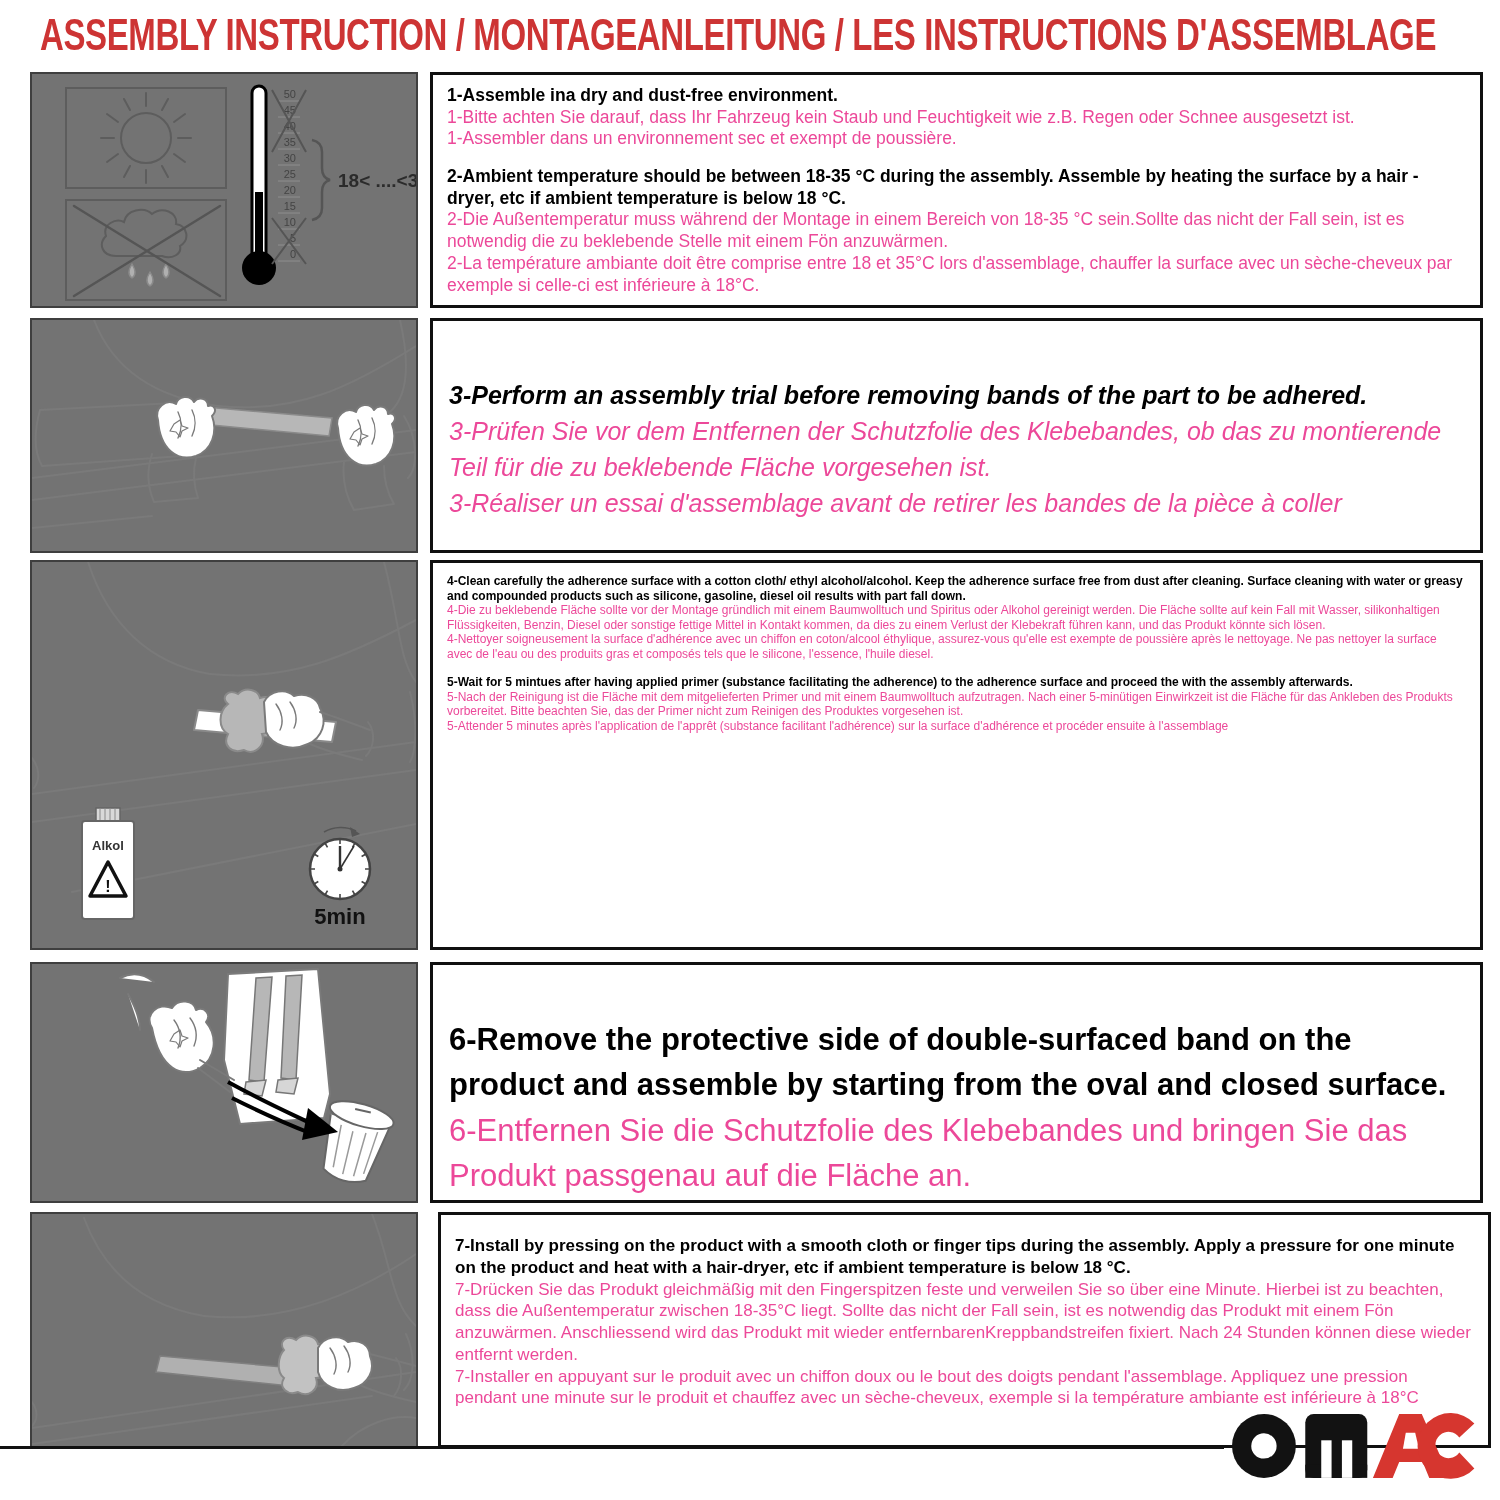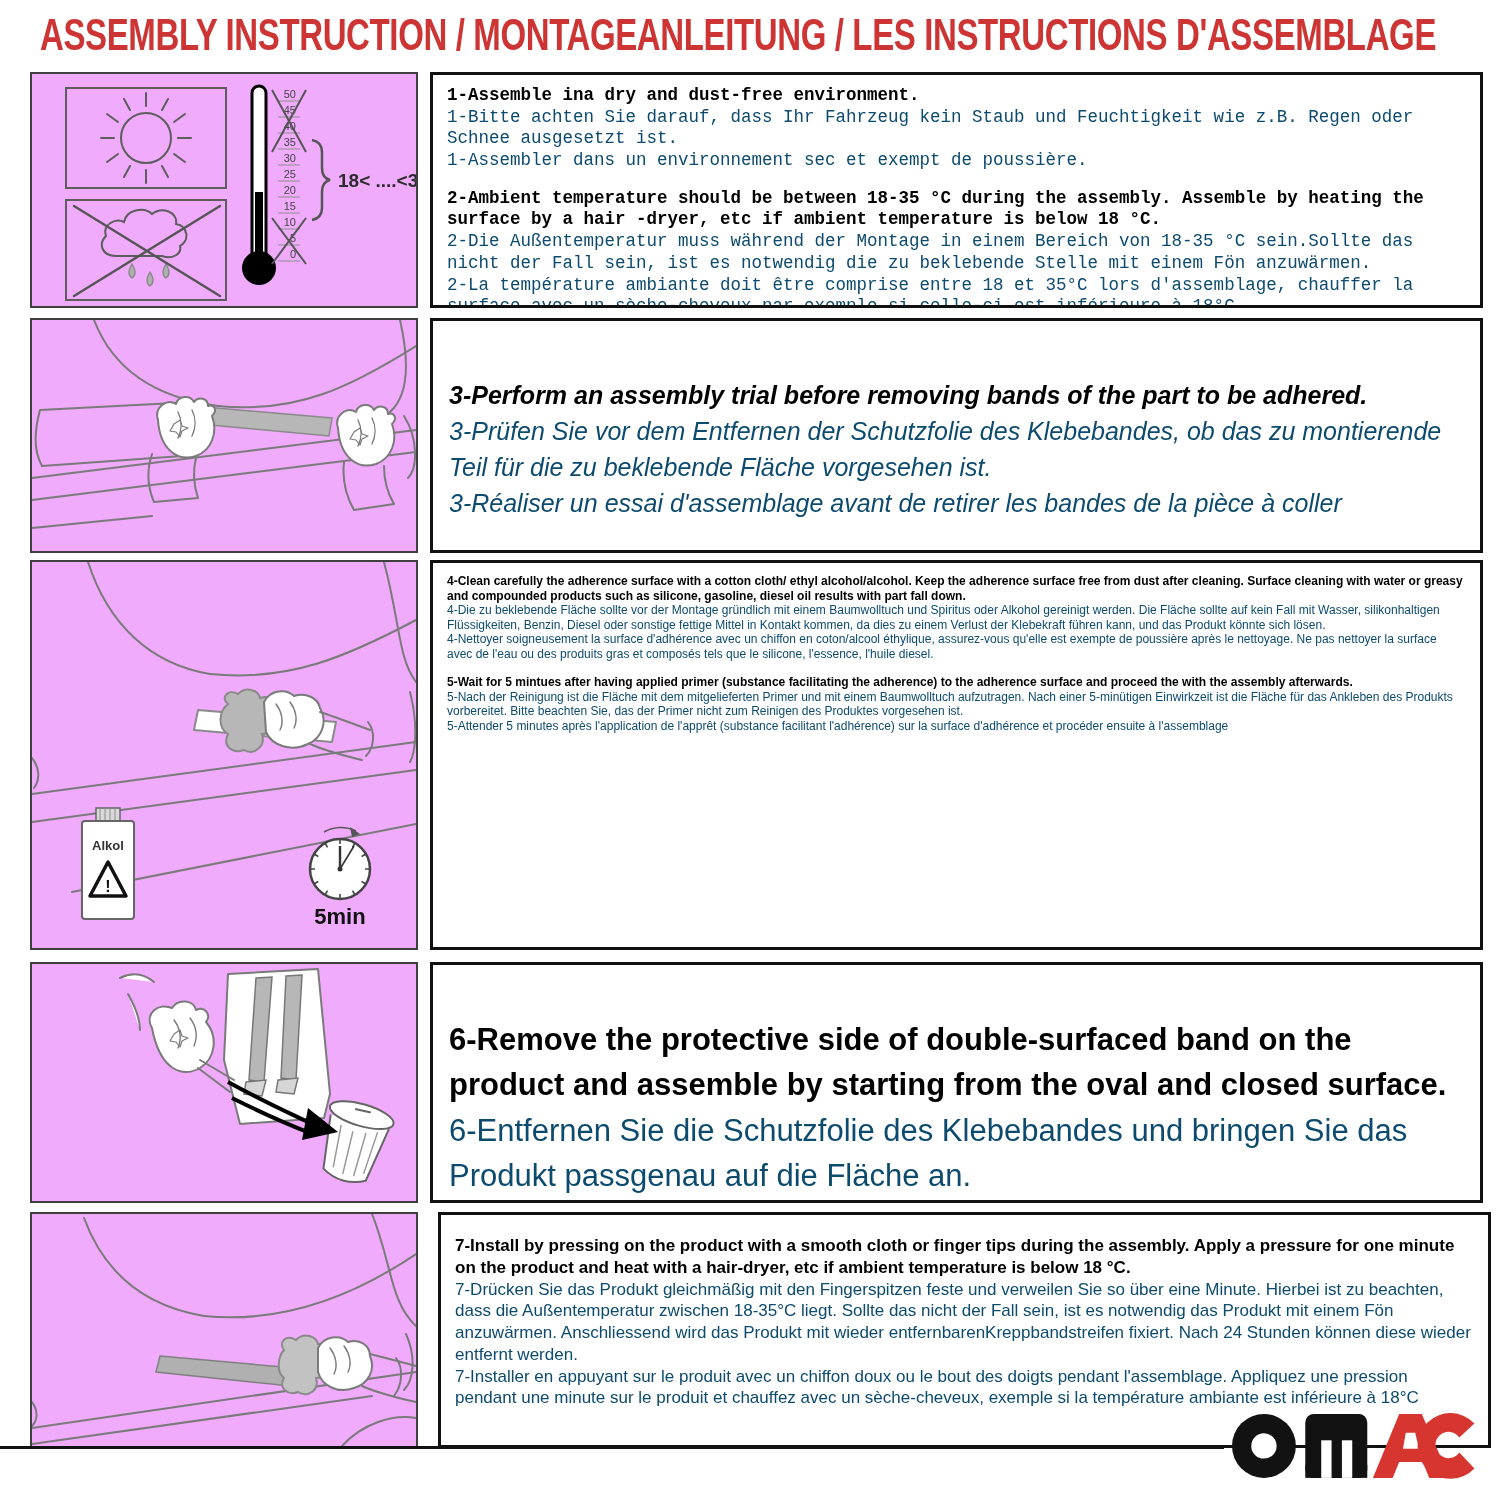--- a/index.html
+++ b/index.html
@@ -3,28 +3,28 @@
 <meta charset="utf-8">
 <style>
   html,body{margin:0;padding:0;background:#ffffff;}
   .page{position:relative;width:1500px;height:1500px;background:#fff;overflow:hidden;
         font-family:"Liberation Sans", sans-serif;color:#1c1c1c;}
   .title{position:absolute;left:40px;top:10px;white-space:nowrap;
          font-size:44px;font-weight:800;letter-spacing:-0.5px;color:#cd3434;
          transform:scaleX(0.75);transform-origin:left center;}
   .row{position:absolute;left:0;width:1500px;}
   .illus{position:absolute;left:30px;width:388px;top:0;bottom:0;
-         border:2px solid #3f3f3f;background:#f0abfc;box-sizing:border-box;}
+         border:2px solid #3f3f3f;background:#737373;box-sizing:border-box;}
   .illus svg{display:block;width:100%;height:100%;}
   .txt{position:absolute;left:430px;width:1053px;top:0;bottom:0;
        border:3px solid #101010;background:#fff;box-sizing:border-box;overflow:hidden;}
-  .p{margin:0;color:#0c4a6e;}
+  .p{margin:0;color:#ec4899;}
   .b{font-weight:700;color:#000;}
   .g{margin-top:16px;}
-  .r1 .txt{padding:10px 16px 0 14px;font-size:17.5px;line-height:1.24;font-family:Liberation Mono, monospace;}
+  .r1 .txt{padding:10px 16px 0 14px;font-size:17.5px;line-height:1.24;}
   .r2 .txt{padding:56px 20px 0 16px;font-size:25px;line-height:1.44;}
   .r3 .txt{padding:11px 16px 0 14px;font-size:12px;line-height:1.21;}
   .r3 .g{margin-top:14px;}
   .r4 .txt{padding:52px 20px 0 16px;font-size:31px;line-height:1.46;}
   .r5 .txt{padding:20px 16px 0 14px;font-size:17px;line-height:1.28;margin-left:8px;}
   .footer-rule{position:absolute;left:0;top:1446px;width:1224px;height:3px;background:#111;}
   .logo{position:absolute;left:1232px;top:1408px;width:248px;height:74px;}
   .sr{position:absolute;width:1px;height:1px;overflow:hidden;clip:rect(0 0 0 0);}
   text{font-family:"Liberation Sans", sans-serif;}
 </style>

